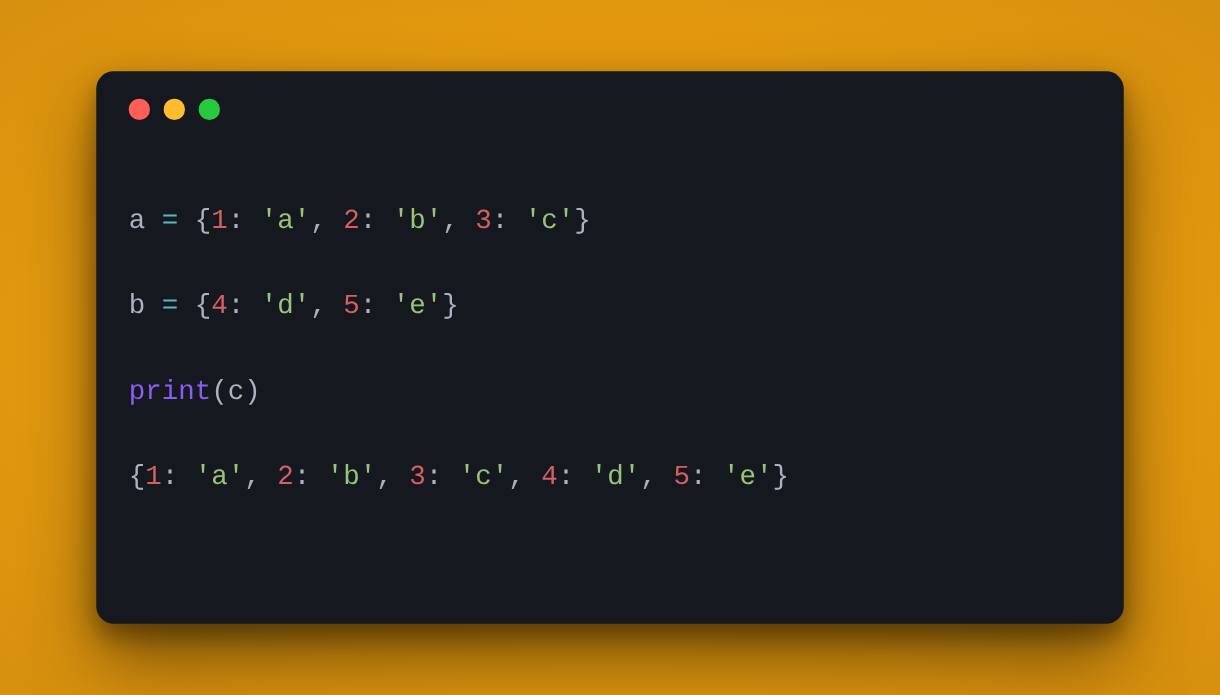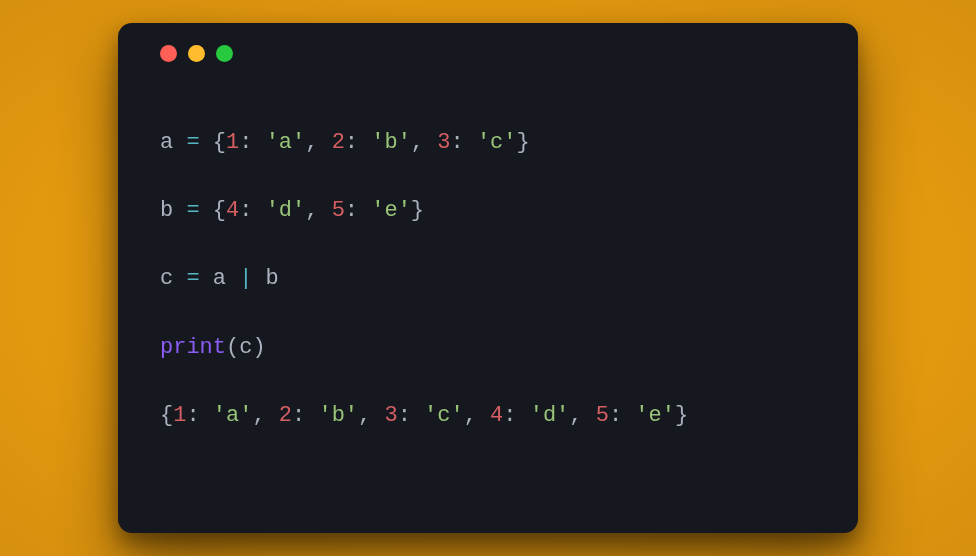--- a/index.html
+++ b/index.html
@@ -10,25 +10,25 @@
     overflow: hidden;
   }
   body {
     background: radial-gradient(ellipse at center, #f4a818 0%, #e59a0f 60%, #d68f0e 100%);
     display: flex;
     align-items: center;
     justify-content: center;
     font-family: ui-monospace, SFMono-Regular, "SF Mono", Menlo, Consolas, "Liberation Mono", monospace;
   }
   .code-window {
-    width: 740px;
+    width: 822px;
     background: #15181f;
     border-radius: 14px;
     box-shadow: 0 30px 60px rgba(0,0,0,0.45), 0 10px 20px rgba(0,0,0,0.35);
-    padding: 0 0 28px 16px;
+    padding: 0 0 28px 0;
     box-sizing: border-box;
   }
   .titlebar {
     display: flex;
     align-items: center;
     gap: 11px;
     padding: 22px 26px 12px 26px;
   }
   .dot {
     width: 17px;
@@ -61,18 +61,17 @@
 
   <div class="titlebar">
     <div class="dot dot-close"></div>
     <div class="dot dot-minimize"></div>
     <div class="dot dot-zoom"></div>
   </div>
 
   <div class="code-body">
 <div><span class="tok-ident">a </span><span class="tok-op">=</span><span class="tok-punct"> {</span><span class="tok-num">1</span><span class="tok-punct">: </span><span class="tok-str">'a'</span><span class="tok-punct">, </span><span class="tok-num">2</span><span class="tok-punct">: </span><span class="tok-str">'b'</span><span class="tok-punct">, </span><span class="tok-num">3</span><span class="tok-punct">: </span><span class="tok-str">'c'</span><span class="tok-punct">}</span></div>
 <div><span class="tok-ident">b </span><span class="tok-op">=</span><span class="tok-punct"> {</span><span class="tok-num">4</span><span class="tok-punct">: </span><span class="tok-str">'d'</span><span class="tok-punct">, </span><span class="tok-num">5</span><span class="tok-punct">: </span><span class="tok-str">'e'</span><span class="tok-punct">}</span></div>
-<div><span class="tok-ident">c </span><span class="tok-op">=</span><span class="tok-ident"> a </span><span class="tok-op">|</span><span class="tok-ident"> b</span></div>
 <div><span class="tok-call">print</span><span class="tok-punct">(c)</span></div>
 <div><span class="tok-punct">{</span><span class="tok-num">1</span><span class="tok-punct">: </span><span class="tok-str">'a'</span><span class="tok-punct">, </span><span class="tok-num">2</span><span class="tok-punct">: </span><span class="tok-str">'b'</span><span class="tok-punct">, </span><span class="tok-num">3</span><span class="tok-punct">: </span><span class="tok-str">'c'</span><span class="tok-punct">, </span><span class="tok-num">4</span><span class="tok-punct">: </span><span class="tok-str">'d'</span><span class="tok-punct">, </span><span class="tok-num">5</span><span class="tok-punct">: </span><span class="tok-str">'e'</span><span class="tok-punct">}</span></div>
   </div>
 
 </div>
 
 </body></html>

